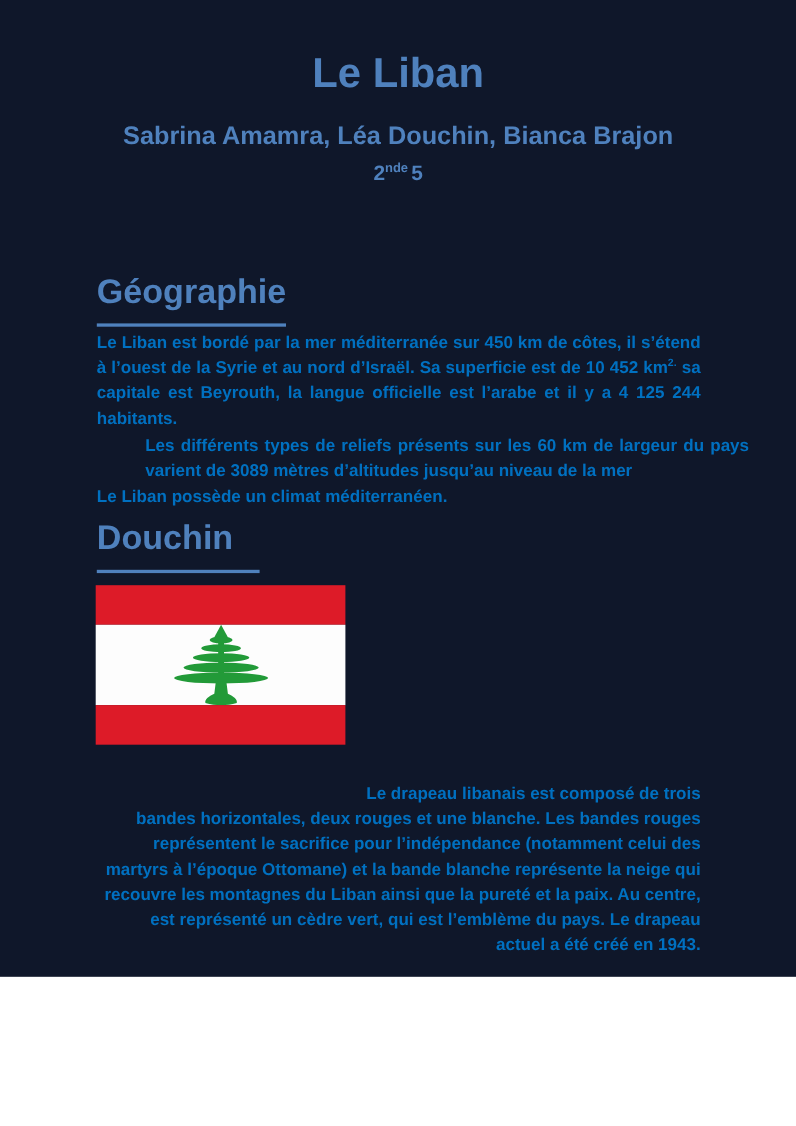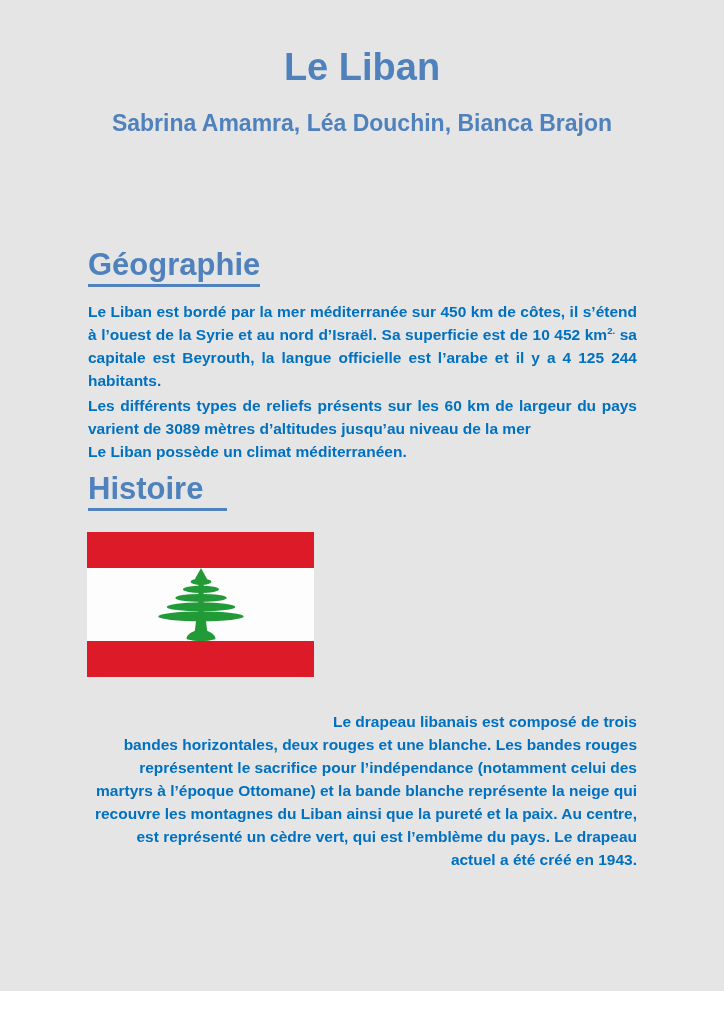--- a/index.html
+++ b/index.html
@@ -13,22 +13,22 @@
   body {
     width: 724px;
     height: 1024px;
     background: #ffffff;
     font-family: "Liberation Sans", sans-serif;
     font-weight: bold;
   }
   .page {
     position: relative;
     width: 724px;
-    height: 991px;
-    background: #e5e5e5;
+    height: 888px;
+    background: #0f172a;
     overflow: hidden;
     text-decoration: underline;
   }
   .doc-title {
     position: absolute;
     top: 46px; left: 0;
     width: 100%;
     text-align: center;
     font-size: 38px;
     line-height: 42px;
@@ -60,38 +60,38 @@
     position: absolute;
     left: 88px;
     font-size: 31px;
     line-height: 34px;
     color: var(--heading-color);
     margin: 0;
   }
   .section-heading .hd-text {
     display: inline-block;
     border-bottom: 3px solid var(--heading-color);
-    padding-bottom: 2px;
+    padding-bottom: 12px;
     text-align: right;
   }
   .heading-geography { top: 248px; }
   .heading-history  { top: 472px; }
   .heading-history .hd-text { padding-right: 24px; }
   .body-par {
     position: absolute;
     left: 88px;
     width: 549px;
     margin: 0;
     font-size: 15.5px;
     line-height: 23px;
     color: var(--body-color);
   }
   .par-justify { text-align: justify; }
   .par-geo-1 { top: 300px; }
-  .par-geo-2 { top: 394px; }
+  .par-geo-2 { top: 394px; margin-left: 44px; }
   .par-geo-3 { top: 440px; }
   .par-flag-desc { top: 710px; text-indent: 205px; text-align: right; }
   .flag {
     position: absolute;
     top: 532px; left: 87px;
     width: 227px; height: 145px;
     display: flex;
     flex-direction: column;
   }
   .flag-band-red { height: 36px; background: var(--flag-red); }
@@ -106,30 +106,31 @@
 </style>
 </head>
 <body>
 
 <div class="page">
 
   <div class="doc-title">Le Liban</div>
 
   <div class="authors-line">Sabrina Amamra, Léa Douchin, Bianca Brajon</div>
 
+  <div class="grade-line"><span>2</span><sup>nde</sup><span class="grade-rest">5</span></div>
 
   <h2 class="section-heading heading-geography"><span class="hd-text">Géographie</span></h2>
 
   <p class="body-par par-justify par-geo-1"><span>Le Liban est bordé par la mer méditerranée sur 450 km de côtes, il s’étend à l’ouest de la Syrie et au nord d’Israël. Sa superficie est de 10 452 km</span><sup>2.</sup><span> sa capitale est Beyrouth, la langue officielle est l’arabe et il y a 4 125 244 habitants.</span></p>
 
   <p class="body-par par-justify par-geo-2">Les différents types de reliefs présents sur les 60 km de largeur du pays varient de 3089 mètres d’altitudes jusqu’au niveau de la mer</p>
 
   <p class="body-par par-geo-3">Le Liban possède un climat méditerranéen.</p>
 
-  <h2 class="section-heading heading-history"><span class="hd-text">Histoire</span></h2>
+  <h2 class="section-heading heading-history"><span class="hd-text">Douchin</span></h2>
 
   <div class="flag">
     <div class="flag-band-red"></div>
     <div class="flag-band-white">
       <svg class="cedar-svg" viewBox="0 0 110 80" xmlns="http://www.w3.org/2000/svg">
         <g fill="#229A38" class="cedar-fill">
           <rect x="52.2" y="8" width="5.6" height="54"></rect>
           <polygon points="55,1 61.5,13 48.5,13"></polygon>
           <ellipse cx="55" cy="15.5" rx="11" ry="3.4"></ellipse>
           <ellipse cx="55" cy="23.5" rx="19" ry="3.8"></ellipse>

